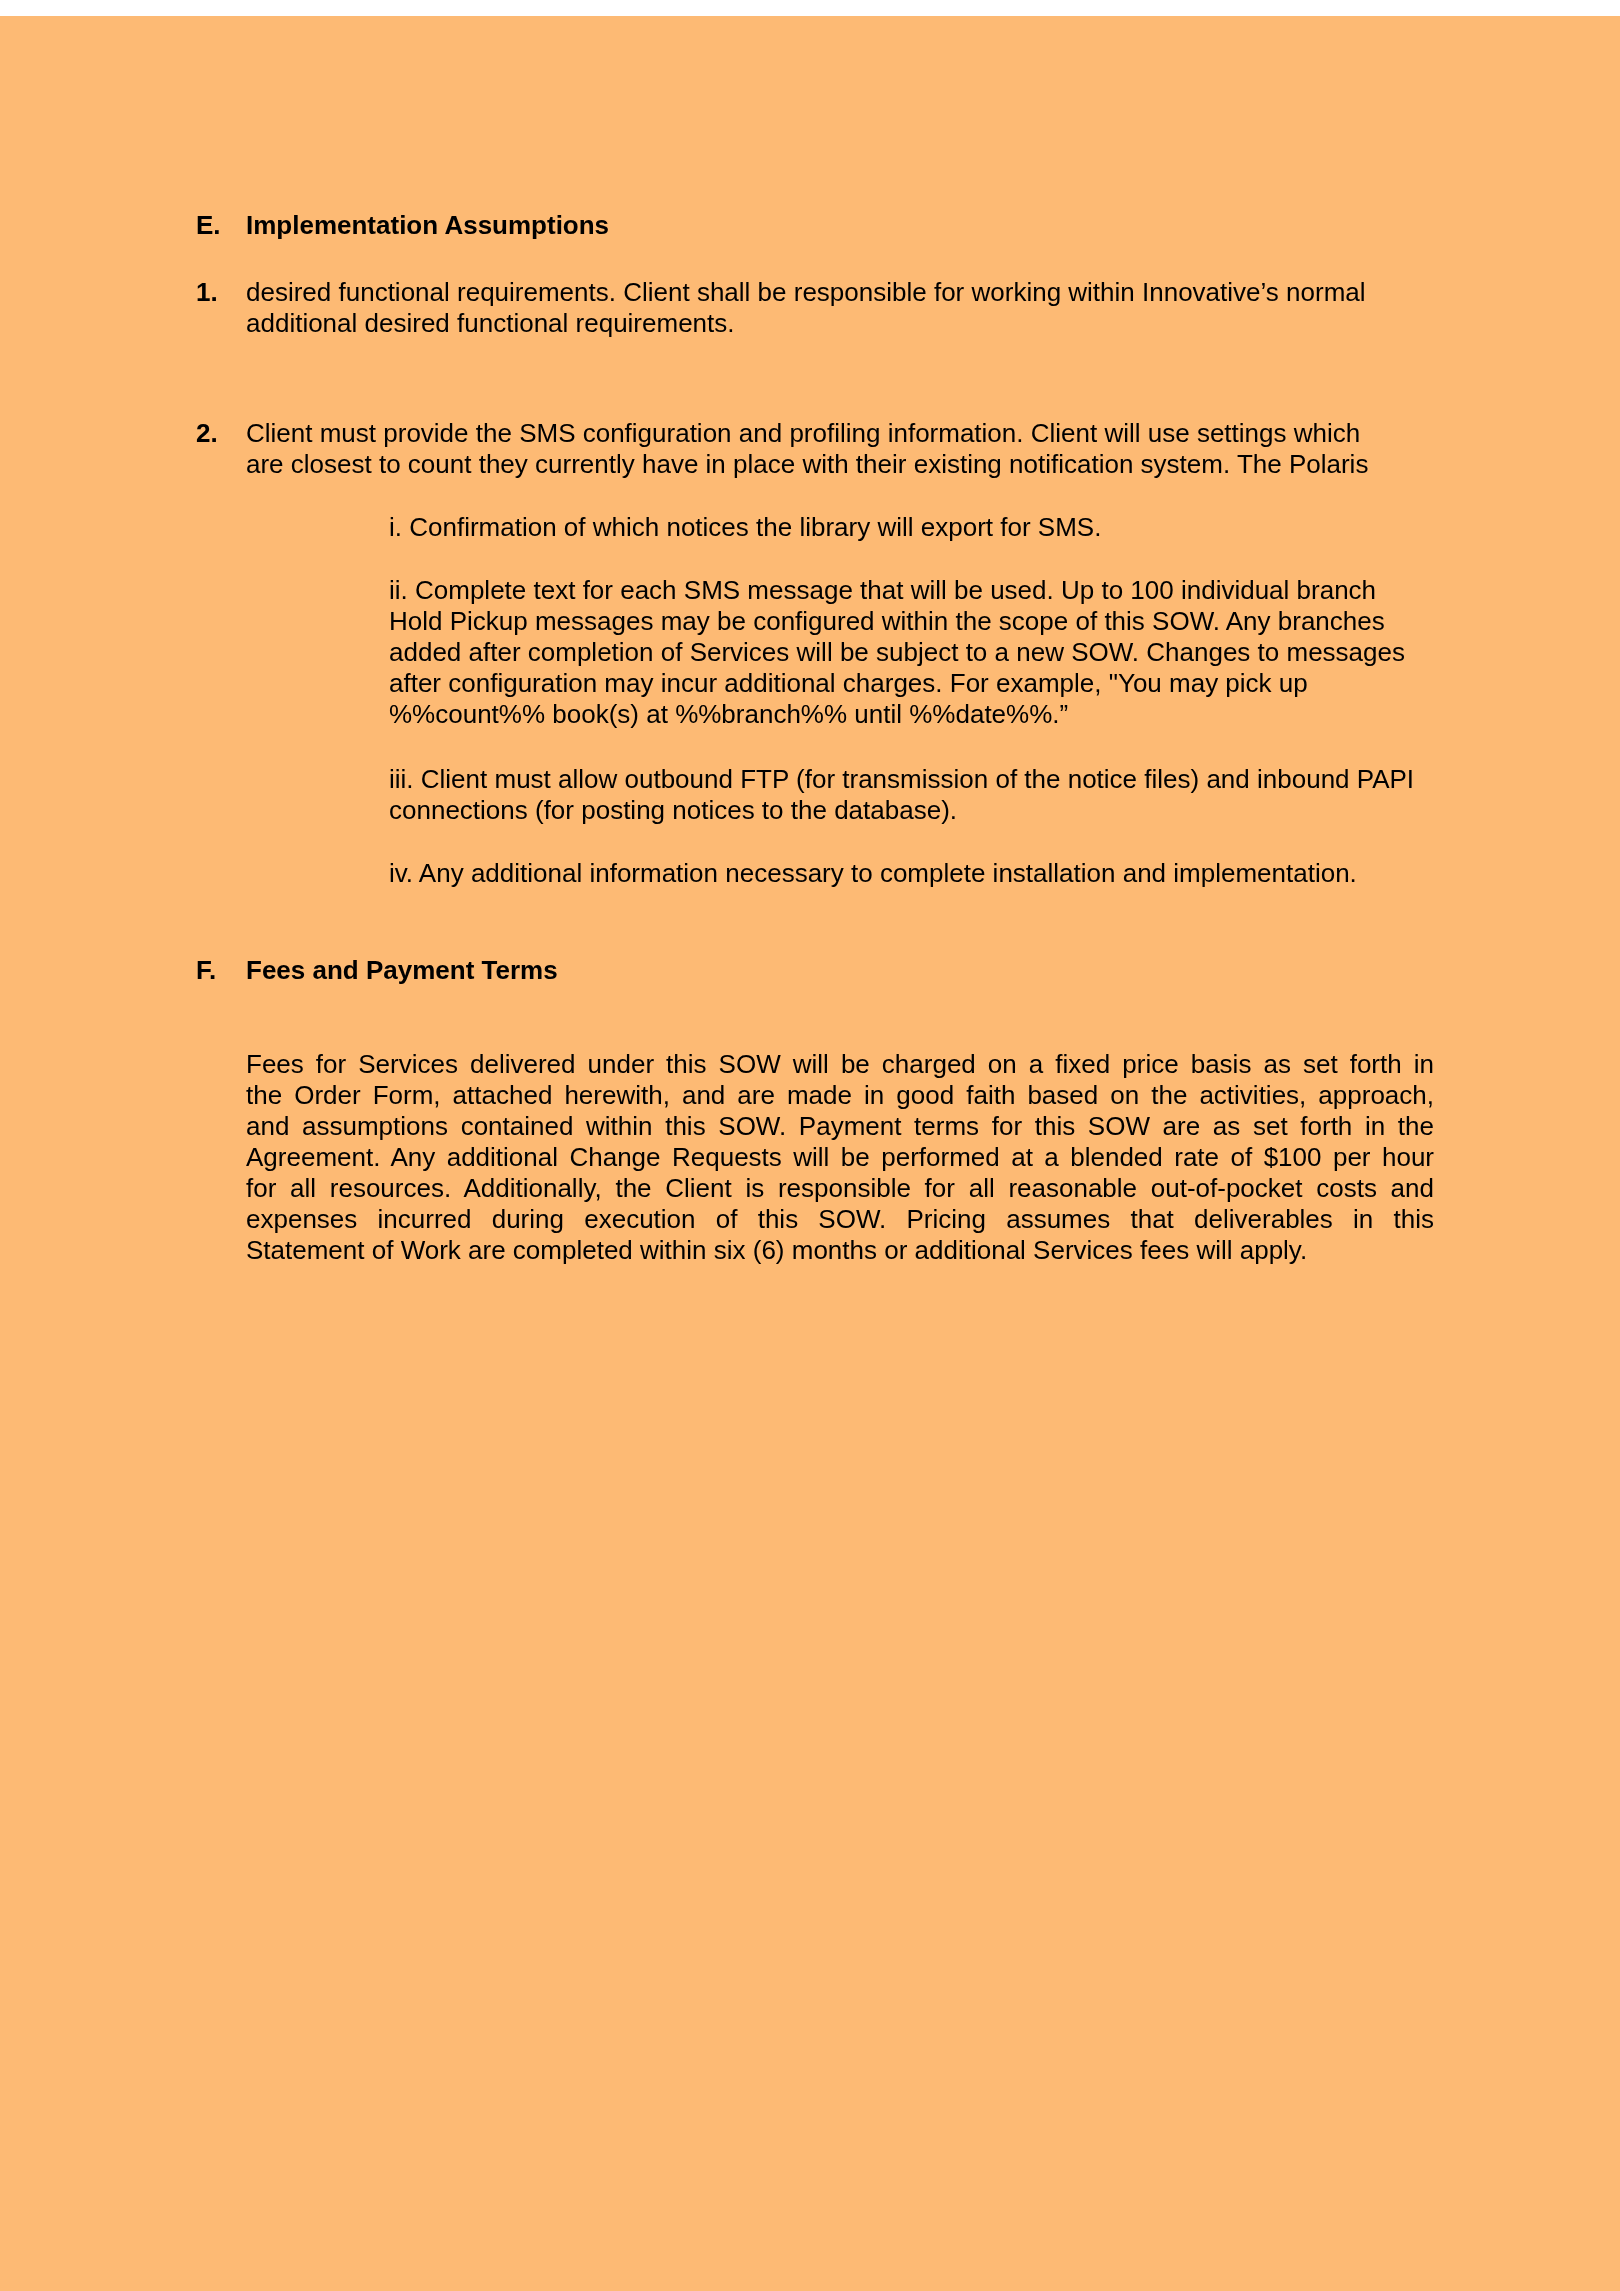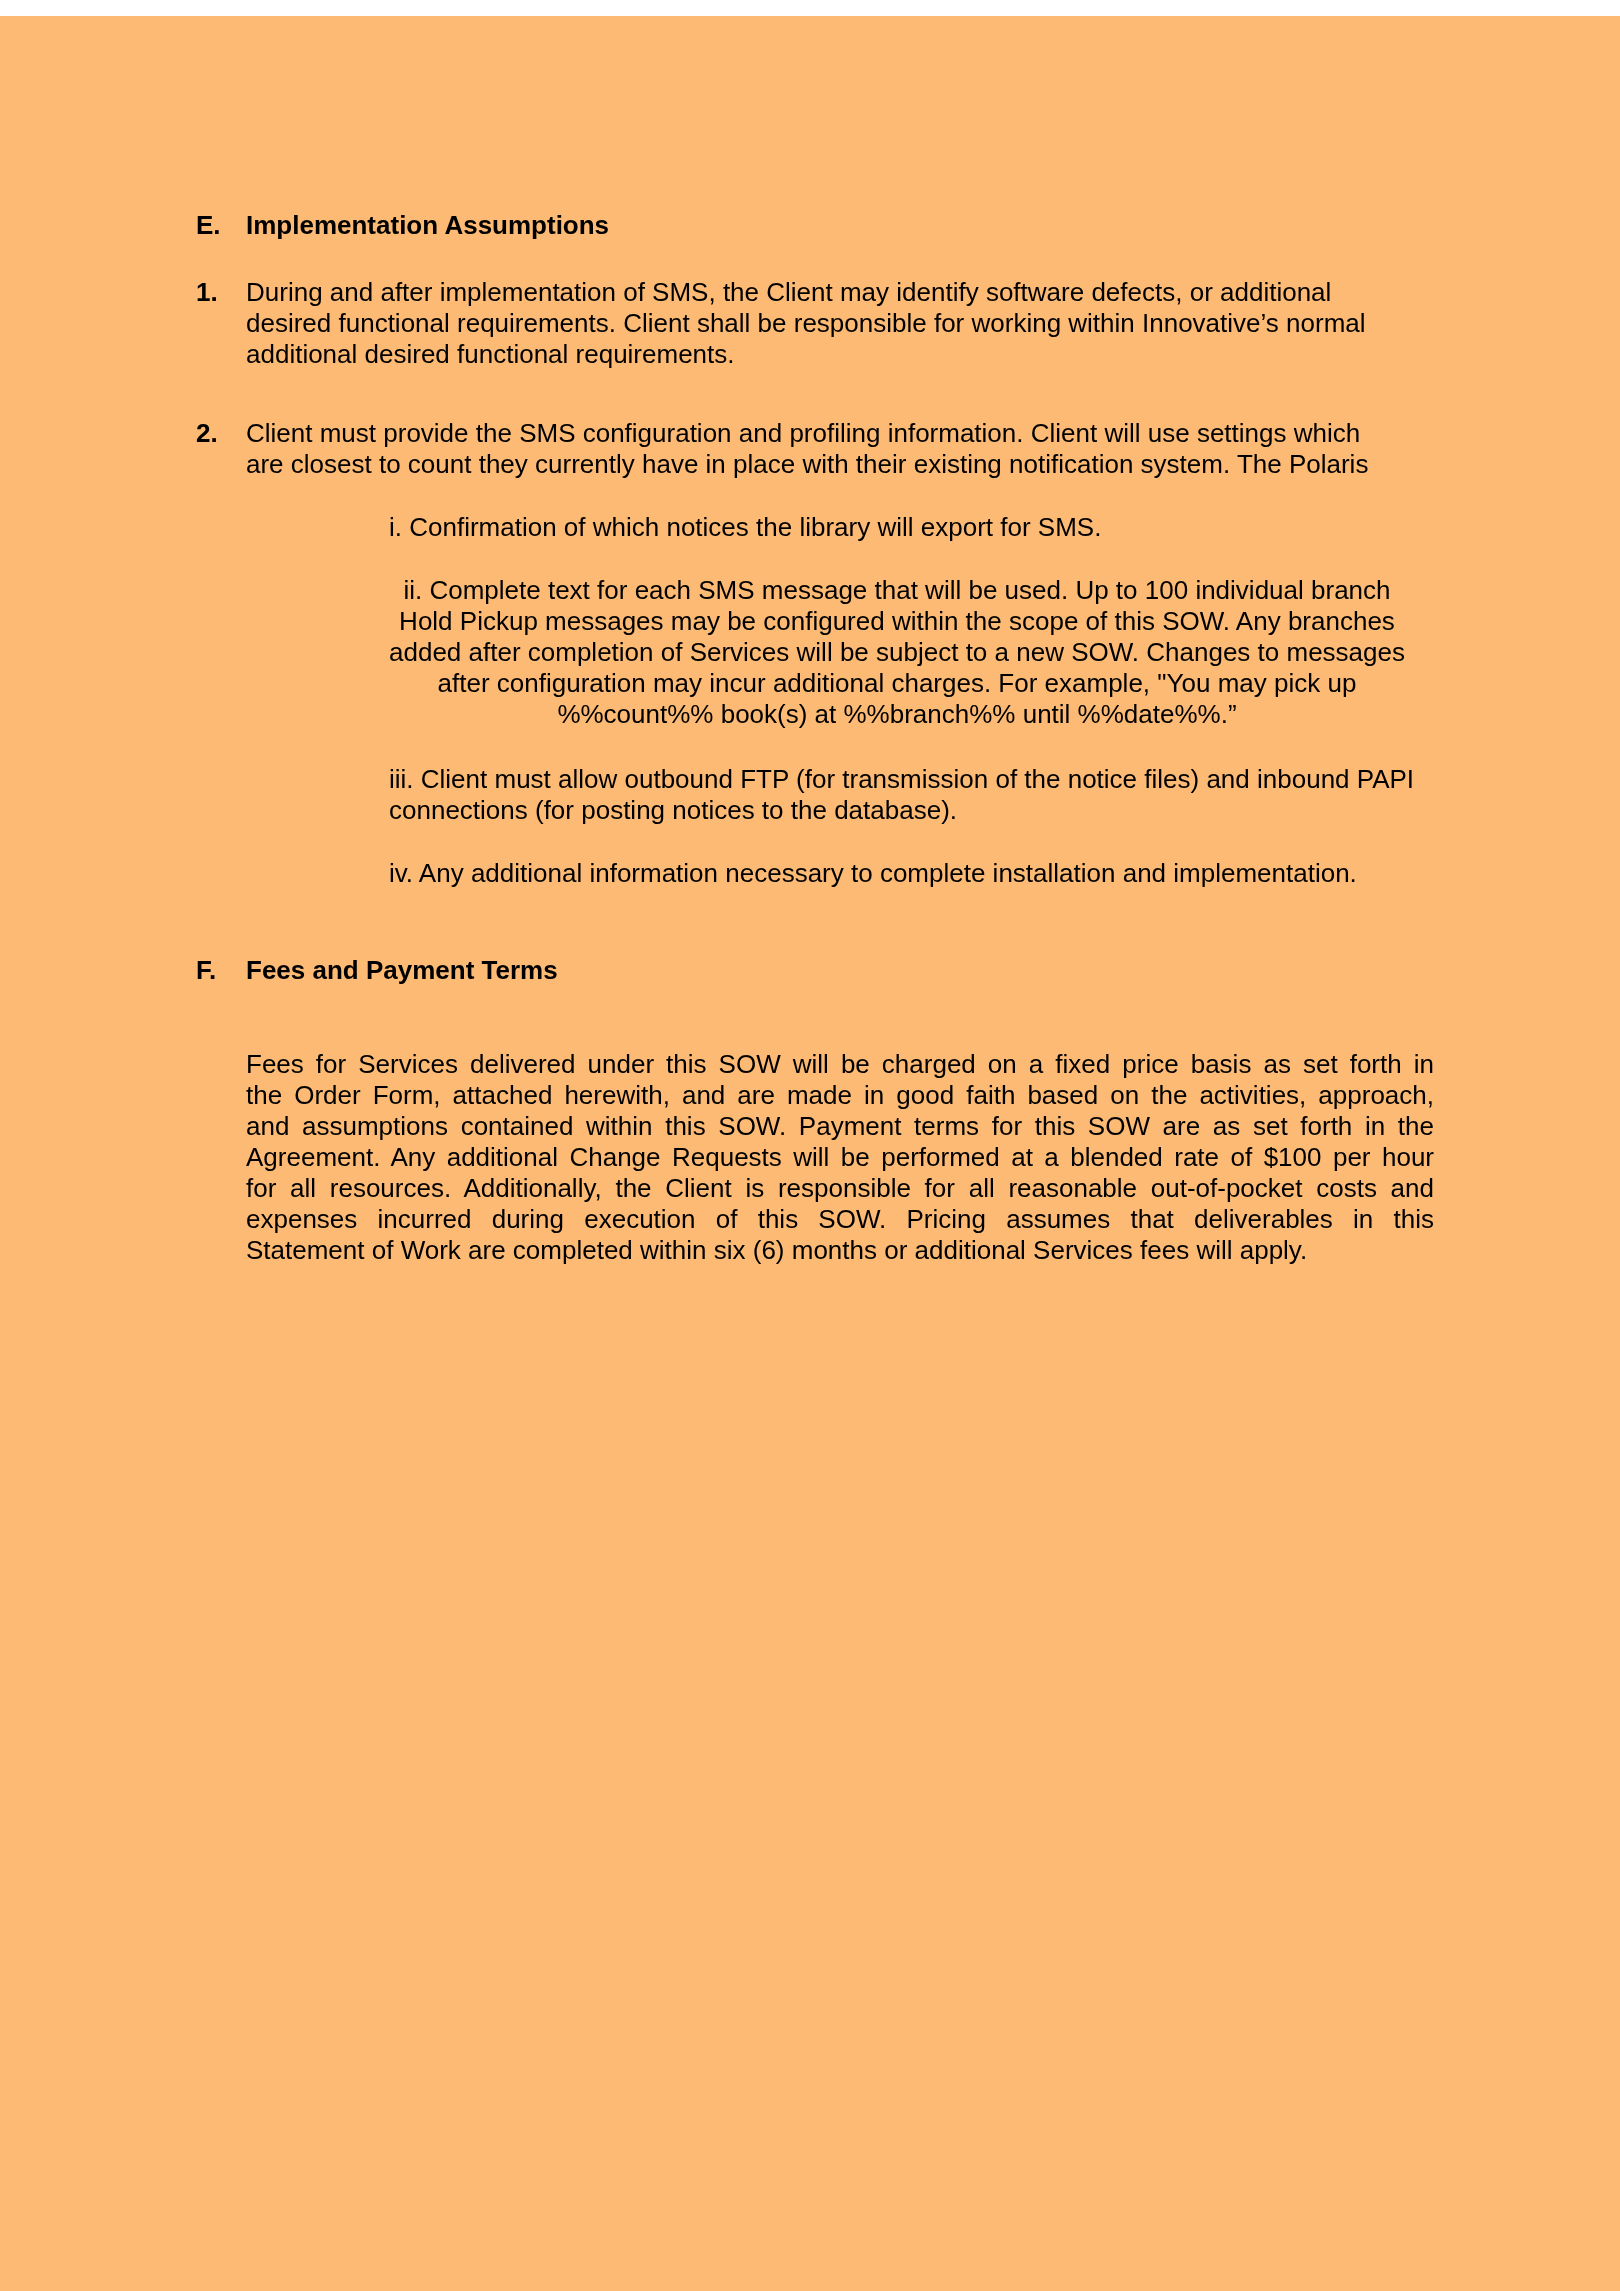--- a/index.html
+++ b/index.html
@@ -75,39 +75,38 @@
 
 <div class="page">
 
   <div class="heading" style="top:194px;">
     <span class="letter">E.</span><span>Implementation Assumptions</span>
   </div>
 
   <div class="numitem" style="top:261px;">
     <span class="num">1.</span>
     <div class="body">
-      <span class="line">During and after implementation of SMS, the Client may identify software defects, or additional</span>
       <span class="line">desired functional requirements. Client shall be responsible for working within Innovative’s normal</span>
       <span class="line">additional desired functional requirements.</span>
     </div>
   </div>
 
   <div class="numitem" style="top:402px;">
     <span class="num">2.</span>
     <div class="body">
       <span class="line">Client must provide the SMS configuration and profiling information. Client will use settings which</span>
       <span class="line">are closest to count they currently have in place with their existing notification system. The Polaris</span>
     </div>
   </div>
 
   <div class="subitem" style="top:496px;">
     <span class="line">i. Confirmation of which notices the library will export for SMS.</span>
   </div>
 
-  <div class="subitem" style="top:559px;text-align:center;">
+  <div class="subitem" style="top:559px;">
     <span class="line">ii. Complete text for each SMS message that will be used. Up to 100 individual branch</span>
     <span class="line">Hold Pickup messages may be configured within the scope of this SOW. Any branches</span>
     <span class="line">added after completion of Services will be subject to a new SOW. Changes to messages</span>
     <span class="line">after configuration may incur additional charges. For example, "You may pick up</span>
     <span class="line">%%count%% book(s) at %%branch%% until %%date%%.”</span>
   </div>
 
   <div class="subitem" style="top:748px;">
     <span class="line">iii. Client must allow outbound FTP (for transmission of the notice files) and inbound PAPI</span>
     <span class="line">connections (for posting notices to the database).</span>

